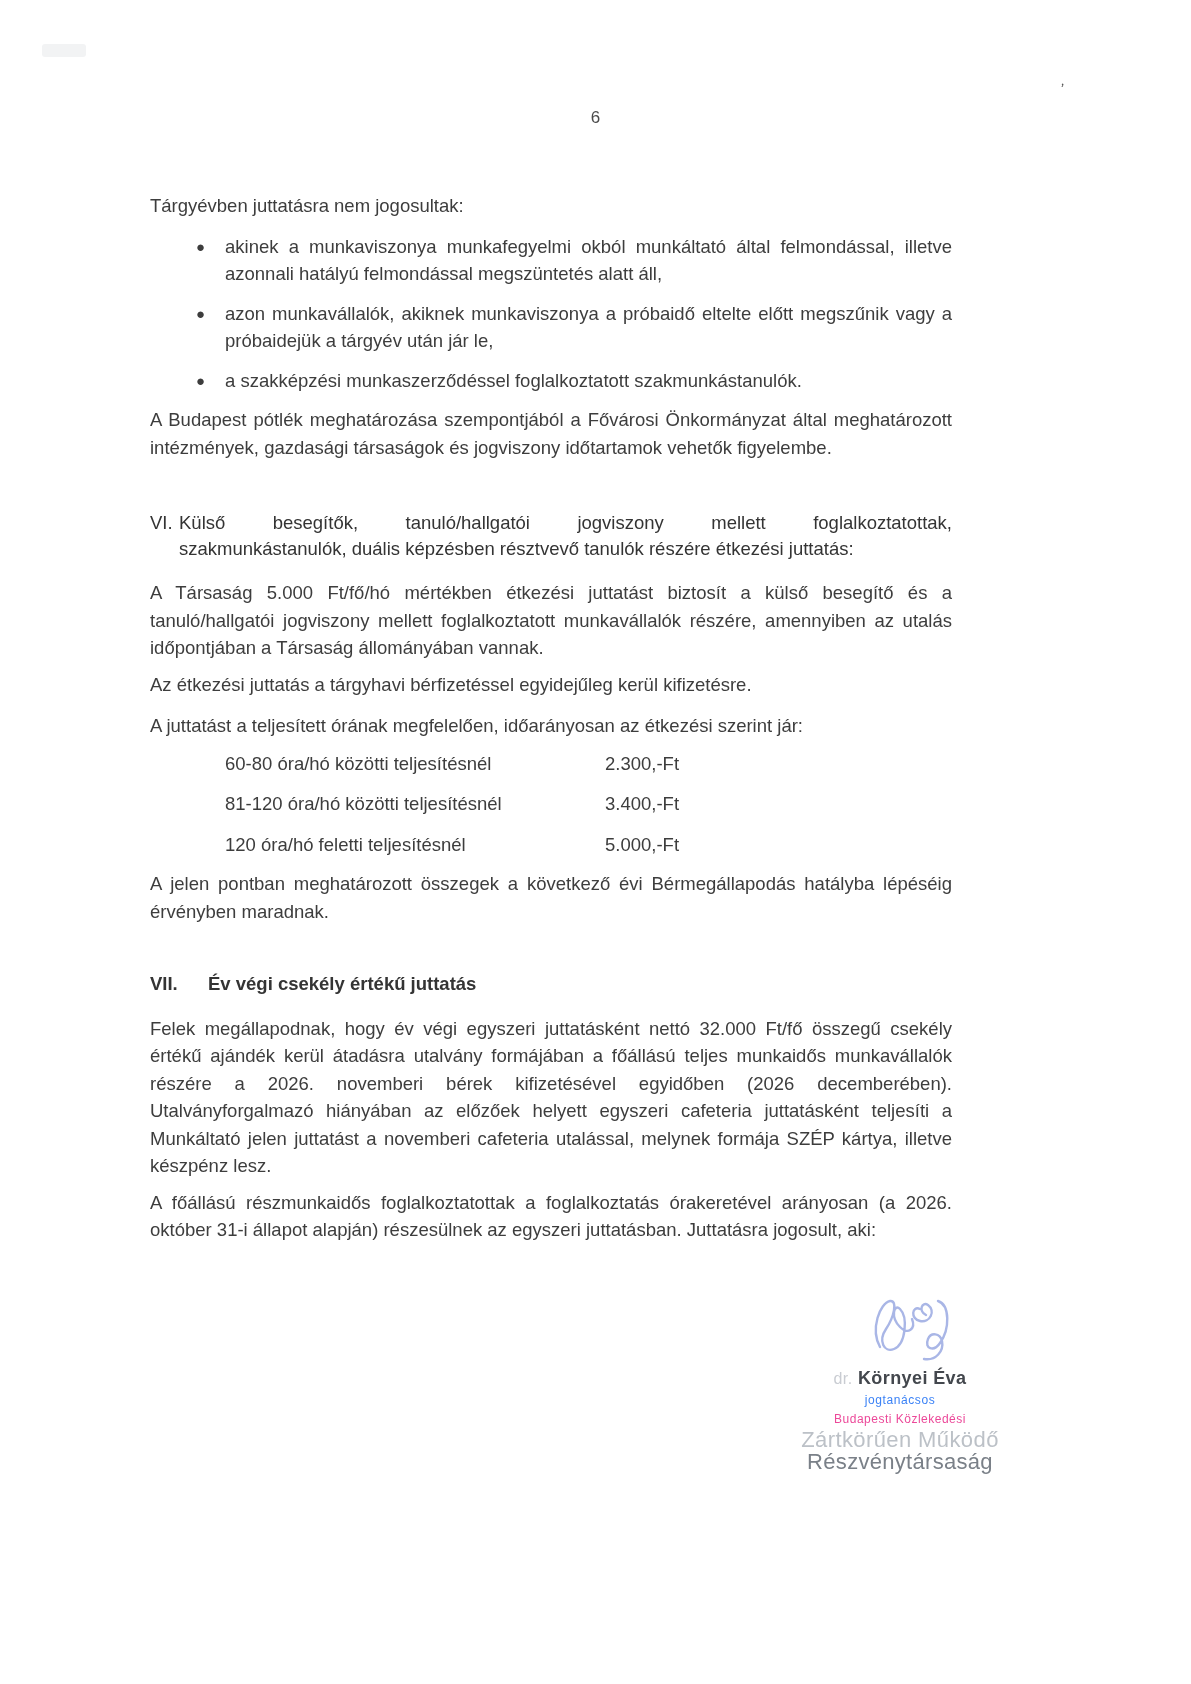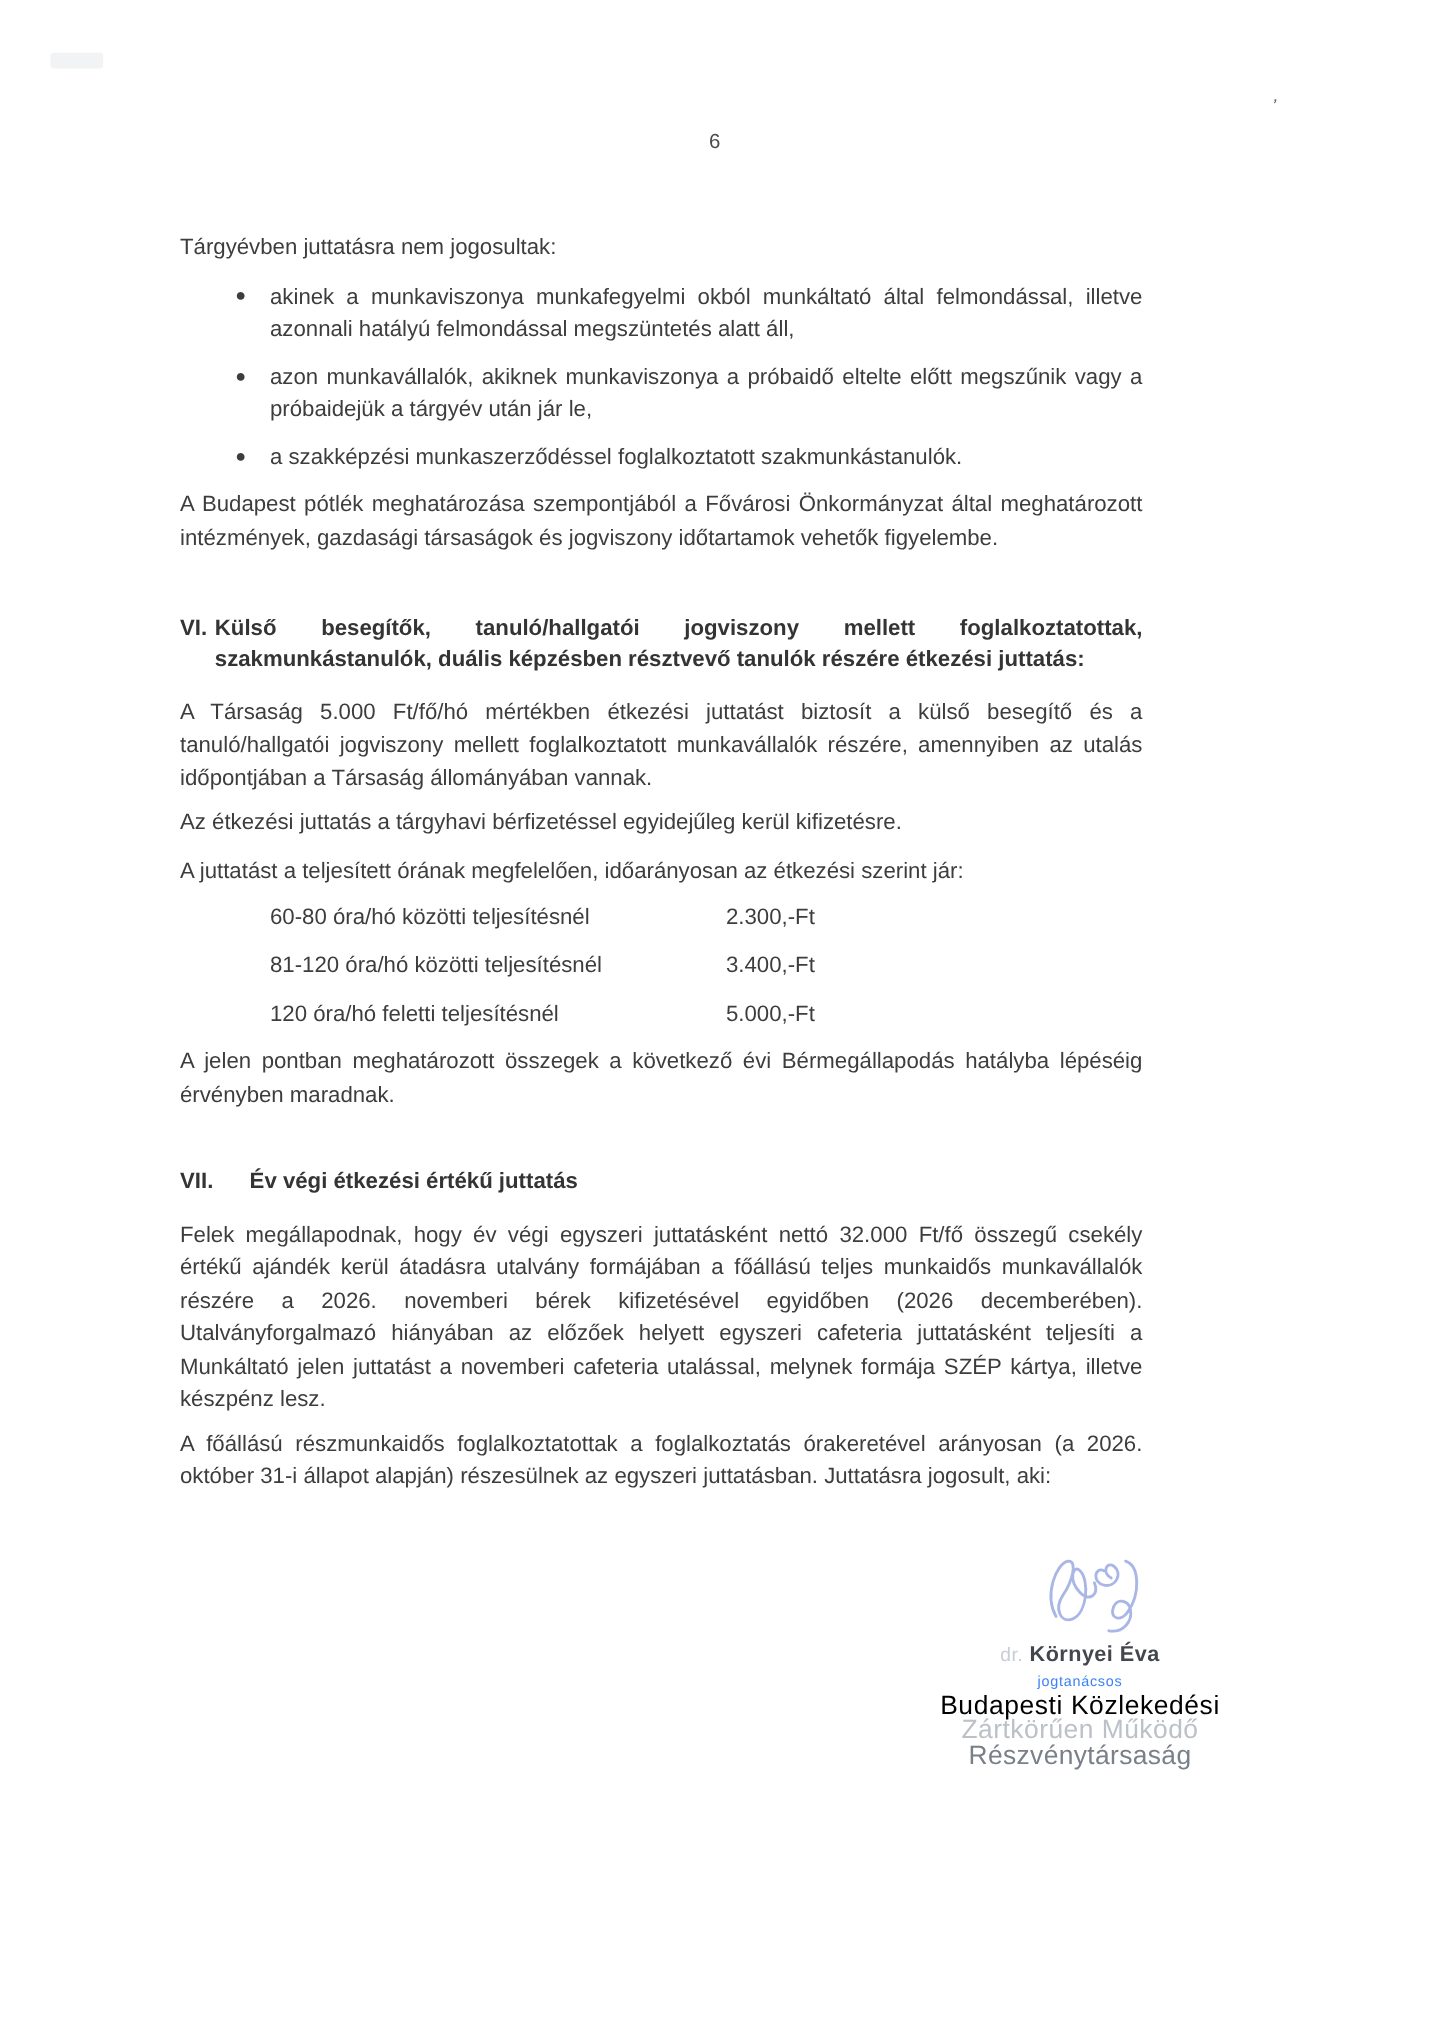--- a/index.html
+++ b/index.html
@@ -45,21 +45,21 @@
     position:absolute;left:46px;top:0;
     font-size:15px;
   }
 
   .p-budapest{margin-top:3px !important;}
 
   
   .heading-vi{
     display:flex;
     margin-top:49px;
-    font-weight:bold;
+    font-weight:normal;
     color:#343434;
     line-height:26px;
   }
   .heading-vi .numeral{flex:none;width:29px;}
   .h-lines{flex:1;}
   .h-line1{text-align:justify;text-align-last:justify;}
 
   .p-vi1{margin-top:17px !important;}
   .p-vi2{margin-top:9px !important;}
   .p-vi3{margin-top:14px !important;}
@@ -87,21 +87,21 @@
   .sign-block{
     position:absolute;
     left:730px;top:1295px;width:340px;
     text-align:center;
   }
   .scribble{display:block;margin:0 auto 0 auto;transform:translateX(10px);}
   .scribble path{fill:none;stroke:#a9b6e6;stroke-width:2.4;stroke-linecap:round;}
   .sign-name{font-size:18px;line-height:22px;color:#43474d;font-weight:bold;letter-spacing:.4px;}
   .sign-name .prefix{color:#c9ccd2;font-weight:normal;font-size:16px;}
   .sign-role{font-size:12px;line-height:20px;color:#3b82f6;letter-spacing:.6px;}
-  .sign-co{font-size:22px;line-height:19px;color:#000000;letter-spacing:.5px;}
+  .sign-co{font-size:12px;line-height:19px;color:#ec4899;letter-spacing:.5px;}
   .sign-co2{font-size:22px;line-height:22px;}
   .sign-co2 .lighter{color:#bcc1c7;letter-spacing:.4px;}
   .sign-co2 .mid{color:#7a8088;letter-spacing:.3px;}
 </style>
 </head>
 <body>
 
 <div class="page">
 
   <div class="smudge"></div>
@@ -156,21 +156,21 @@
       </div>
       <div class="rate-row">
         <span class="rate-label">120 óra/hó feletti teljesítésnél</span>
         <span class="rate-amount">5.000,-Ft</span>
       </div>
     </div>
 
     <p class="just p-vi4">A jelen pontban meghatározott összegek a következő évi Bérmegállapodás hatályba lépéséig érvényben maradnak.</p>
 
     <div class="heading-vii">
-      <span class="numeral">VII.</span><span class="vii-title">Év végi étkezési értékű juttatás</span>
+      <span class="numeral">VII.</span><span class="vii-title">Év végi csekély értékű juttatás</span>
     </div>
 
     <p class="just p-vii1">Felek megállapodnak, hogy év végi egyszeri juttatásként nettó 32.000 Ft/fő összegű csekély értékű ajándék kerül átadásra utalvány formájában a főállású teljes munkaidős munkavállalók részére a 2026. novemberi bérek kifizetésével egyidőben (2026 decemberében). Utalványforgalmazó hiányában az előzőek helyett egyszeri cafeteria juttatásként teljesíti a Munkáltató jelen juttatást a novemberi cafeteria utalással, melynek formája SZÉP kártya, illetve készpénz lesz.</p>
 
     <p class="just p-vii2">A főállású részmunkaidős foglalkoztatottak a foglalkoztatás órakeretével arányosan (a 2026. október 31-i állapot alapján) részesülnek az egyszeri juttatásban. Juttatásra jogosult, aki:</p>
 
   </div>
 
   <div class="sign-block">
     <svg class="scribble" width="120" height="72" viewBox="0 0 120 72">

